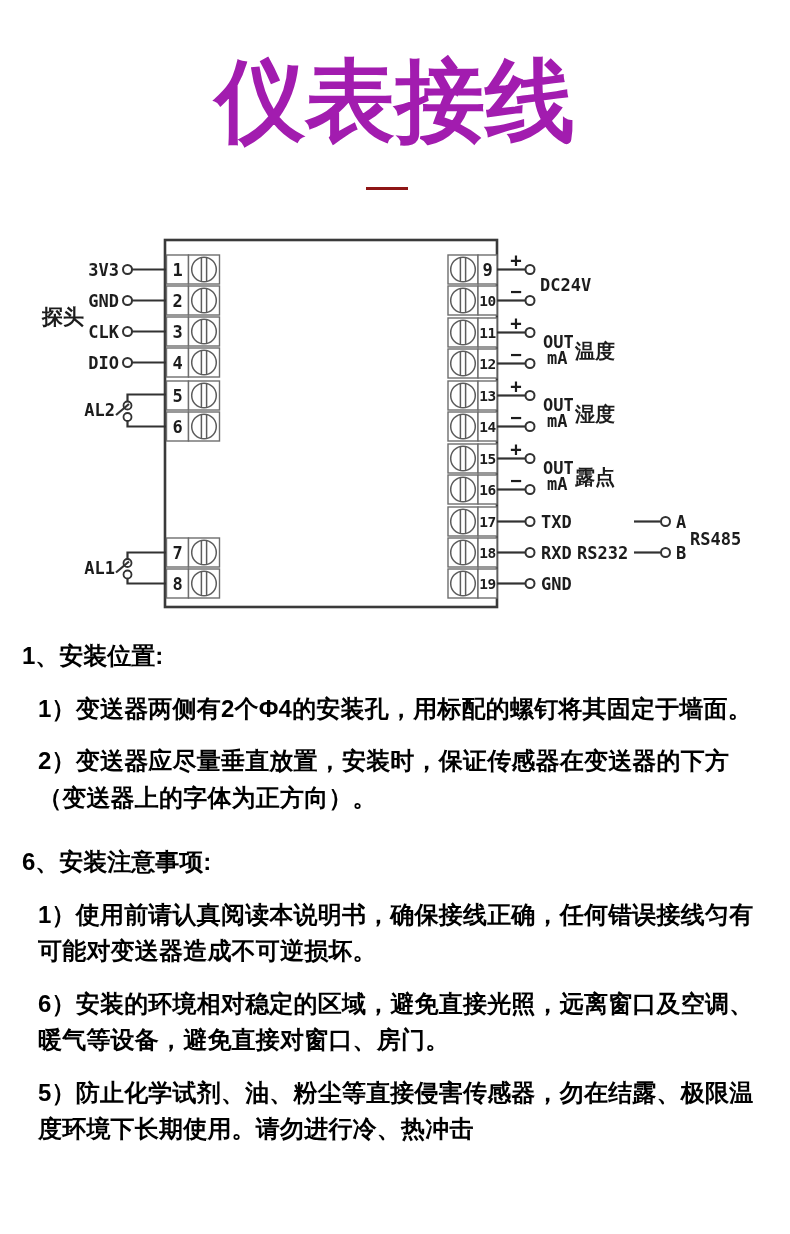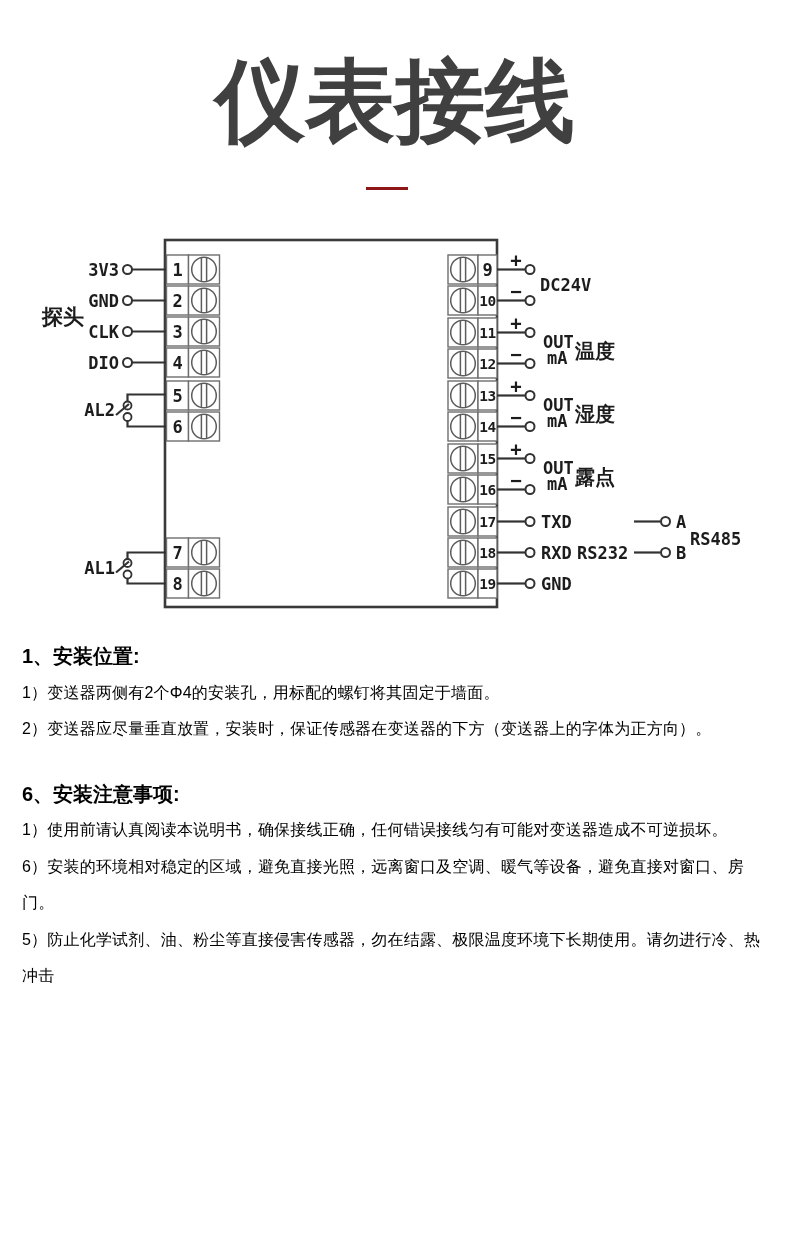--- a/index.html
+++ b/index.html
@@ -1,19 +1,19 @@
 <!DOCTYPE html>
 <html><head>
 <meta charset="utf-8">
 <style>
   html,body{margin:0;padding:0;background:#ffffff;}
   .page{position:relative;width:790px;height:1234px;background:#ffffff;overflow:hidden;
         font-family:"Liberation Sans",sans-serif;}
   .title{position:absolute;top:52px;left:0;width:790px;margin:0;text-align:center;
-         font-size:90px;font-weight:900;color:#404040;line-height:1.1;letter-spacing:0;}
+         font-size:90px;font-weight:900;color:#a21caf;line-height:1.1;letter-spacing:0;}
   .divider{position:absolute;top:187px;left:366px;width:42px;height:3px;background:#8e1616;}
   .diagram{position:absolute;top:228px;left:0;}
 
   
   .outline{fill:#ffffff;stroke:#3a3a3a;stroke-width:2.6;}
   .tbox{fill:#ffffff;stroke:#6e6e6e;stroke-width:1.4;}
   .screw{stroke:#5c5c5c;stroke-width:1.5;fill:none;}
   .wire{stroke:#323232;stroke-width:2.2;fill:none;}
   .node{fill:#ffffff;stroke:#323232;stroke-width:2;}
   .node2{fill:#ffffff;stroke:#323232;stroke-width:1.8;}
@@ -26,22 +26,22 @@
         fill:#1c1c1c;dominant-baseline:central;}
   .probe{font-size:21px;}
   .tn{font-family:"DejaVu Sans Mono",monospace;font-weight:bold;font-size:17px;
       fill:#1c1c1c;text-anchor:middle;dominant-baseline:central;}
   .tn2{font-size:14.5px;letter-spacing:-0.5px;}
   .sign{font-family:"DejaVu Sans Mono",monospace;font-weight:bold;font-size:19px;
         fill:#1c1c1c;text-anchor:middle;dominant-baseline:central;}
 
   
   .sections{position:absolute;top:638px;left:22px;width:752px;color:#000;}
-  .sections h2{font-size:20px;font-weight:600;margin:0;line-height:36.5px;}
-  .sections p{font-size:16px;font-weight:400;margin:0;line-height:36.5px;letter-spacing:0.2px;}
+  .sections h2{font-size:24px;font-weight:600;margin:0;line-height:36.5px;}
+  .sections p{font-size:24px;font-weight:700;margin:16px;line-height:36.5px;letter-spacing:0.2px;}
   .s2{margin-top:28px;}
 </style>
 </head>
 <body>
 
 <div class="page">
 
   <h1 class="title">仪表接线</h1>
   <div class="divider"></div>
 

